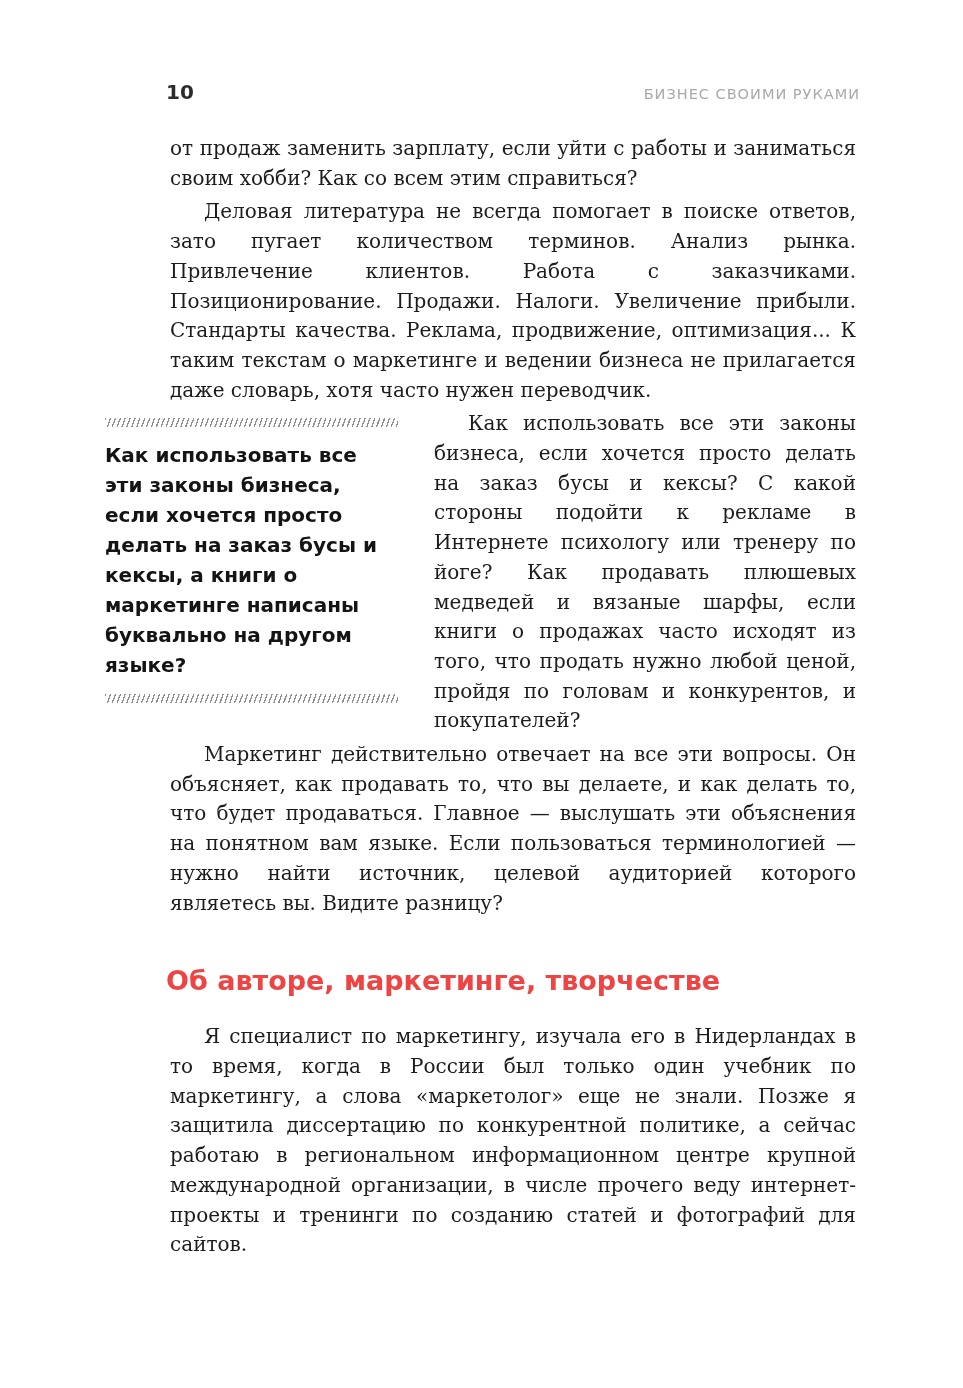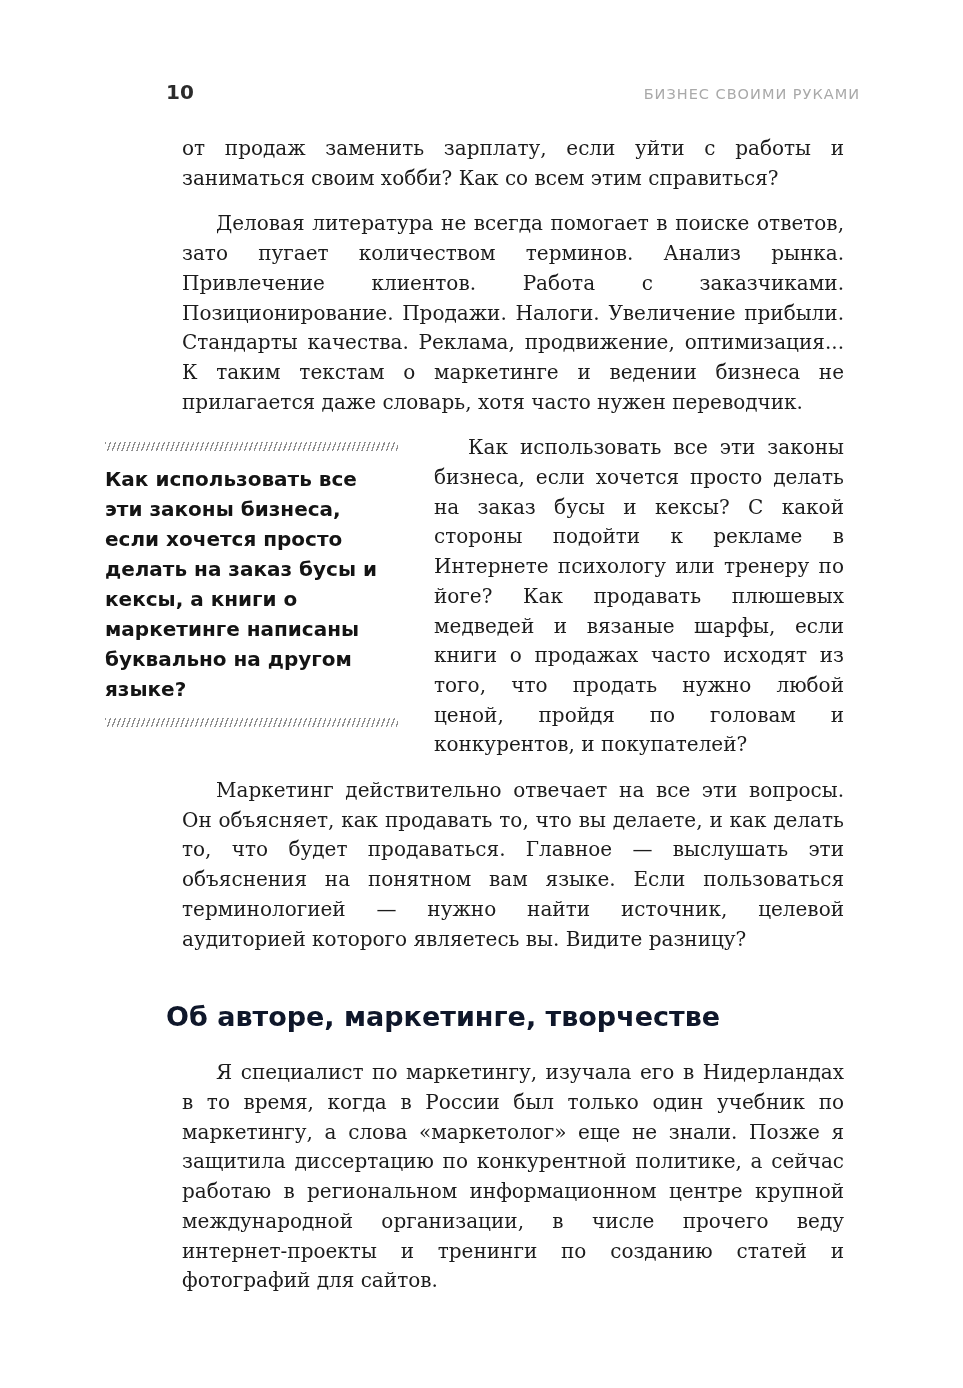--- a/index.html
+++ b/index.html
@@ -37,21 +37,21 @@
     text-align: center;
   }
   .content {
     margin-top: 30px;
   }
   .body-par {
     font-size: 20px;
     line-height: 29.7px;
     text-align: justify;
     text-indent: 34px;
-    margin: 16px;
+    margin: 4px;
     hyphens: auto;
     -webkit-hyphens: auto;
   }
   .body-par.no-indent {
     text-indent: 0;
   }
   .wrap-zone {
     margin-top: 0;
   }
   .pull-quote {
@@ -77,21 +77,21 @@
     text-align: left;
     color: #141414;
     margin: 13px 0 14px 0;
   }
   .section-heading {
     clear: both;
     font-family: "DejaVu Sans", "Liberation Sans", sans-serif;
     font-weight: bold;
     font-size: 27px;
     line-height: 34px;
-    color: #0f172a;
+    color: #ef4444;
     margin: 46px 0 24px 0;
   }
   .heading-line {
     display: block;
   }
 </style>
 </head>
 <body>
 
 <div class="page">

